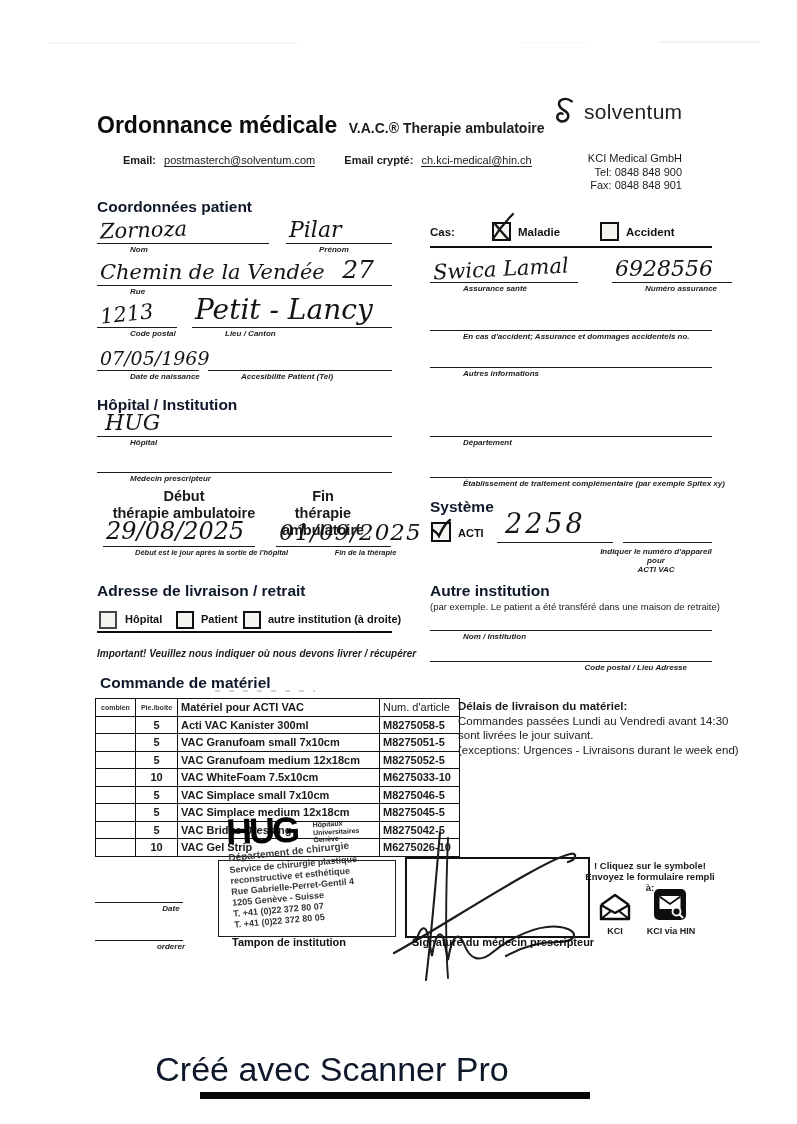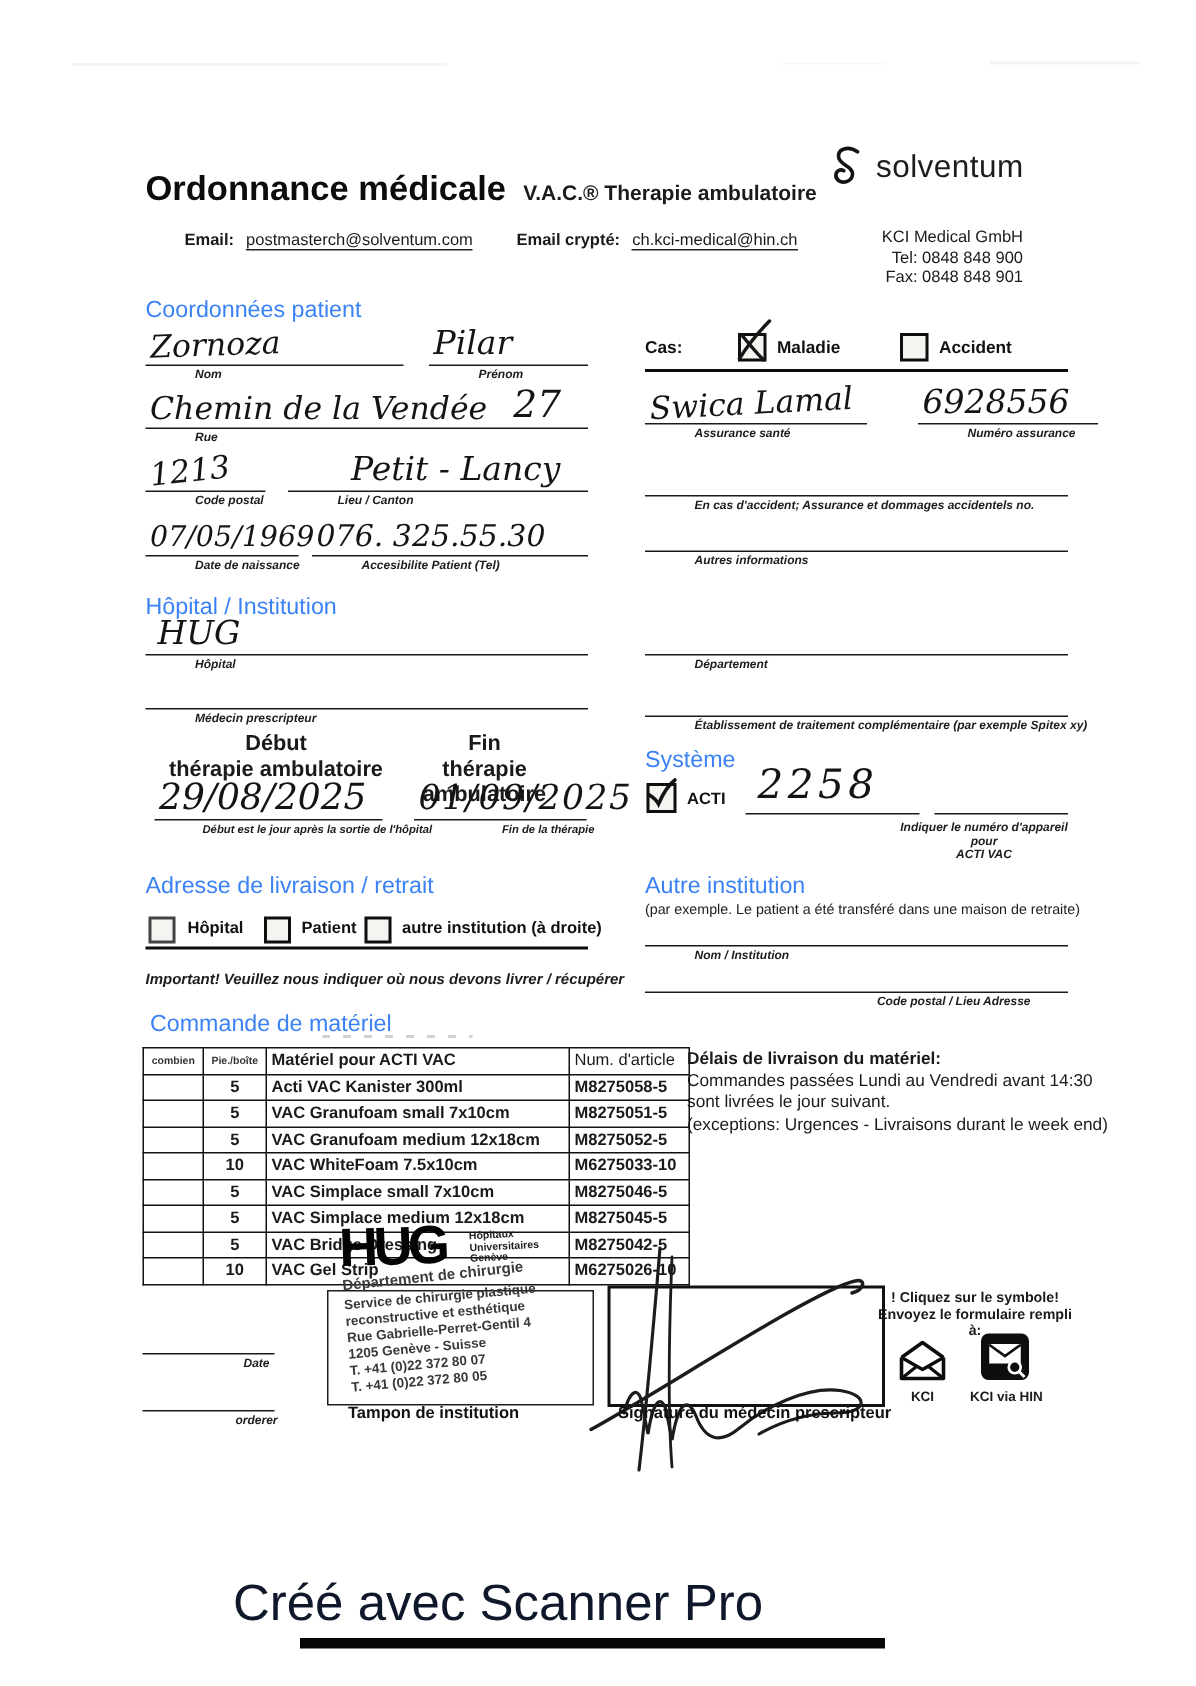--- a/index.html
+++ b/index.html
@@ -1,19 +1,19 @@
 <!DOCTYPE html>
 <html><head>
 <meta charset="utf-8">
 <style>
   html,body{margin:0;padding:0;background:#ffffff;}
   .page{position:relative;width:797px;height:1124px;background:#fff;overflow:hidden;
         font-family:"Liberation Sans",sans-serif;color:#1a1a1a;}
   .abs{position:absolute;}
-  .h2{font-weight:normal;font-size:15.5px;color:#3b82f6;}
+  .h2{font-weight:bold;font-size:15.5px;color:#0f172a;}
   .lbl{font-style:italic;font-weight:bold;font-size:8px;line-height:9px;color:#1c1c1c;white-space:nowrap;padding-left:32px;}
   .blbl{font-weight:bold;font-size:11.5px;color:#111;}
   .line{border-bottom:1.6px solid #1a1a1a;}
   .thick{border-bottom:2.4px solid #0d0d0d;}
   .hw{font-family:"DejaVu Serif",serif;font-style:italic;color:#141414;white-space:nowrap;}
   .cb{position:absolute;border:2.6px solid #0f0f0f;background:#f5f4f1;}
   .field-val{position:absolute;left:3px;bottom:1px;}
   .field-lbl{position:absolute;left:1px;top:100%;margin-top:2px;}
   .mat{position:absolute;border-collapse:collapse;table-layout:fixed;}
   .mat th,.mat td{border:1.4px solid #111;padding:0 3px;height:16.5px;overflow:hidden;white-space:nowrap;}
@@ -75,30 +75,29 @@
     <span class="hw field-val" style="font-size:21px;">Chemin de la Vendée</span>
     <span class="hw" style="position:absolute;right:18px;bottom:1px;font-size:25px;">27</span>
     <span class="lbl field-lbl">Rue</span>
   </div>
 
   <div class="abs line" style="left:97px;top:300px;width:80px;height:27px;">
     <span class="hw field-val" style="font-size:21px;transform:rotate(-6deg);">1213</span>
     <span class="lbl field-lbl">Code postal</span>
   </div>
   <div class="abs line" style="left:192px;top:300px;width:200px;height:27px;">
-    <span class="hw field-val" style="font-size:22px;margin-left:39px;">Petit - Lancy</span>
+    <span class="hw field-val" style="font-size:28px;">Petit - Lancy</span>
     <span class="lbl field-lbl">Lieu / Canton</span>
   </div>
 
   <div class="abs line" style="left:97px;top:343px;width:102px;height:27px;">
     <span class="hw field-val" style="font-size:19px;">07/05/1969</span>
     <span class="lbl field-lbl">Date de naissance</span>
   </div>
   <div class="abs line" style="left:208px;top:343px;width:184px;height:27px;">
-    <span class="hw field-val" style="font-size:20px;">076. 325.55.30</span>
     <span class="lbl field-lbl">Accesibilite Patient (Tel)</span>
   </div>
 
   <div class="abs blbl" style="left:430px;top:226px;">Cas:</div>
   <div class="cb" style="left:492px;top:222px;width:15px;height:15px;"></div>
   <svg class="abs" style="left:487px;top:211px;" width="30" height="32" viewBox="0 0 30 32">
     <path d="M6,28 C11,20 19,10 26,3" fill="none" stroke="#161616" stroke-width="2.3" stroke-linecap="round"></path>
     <path d="M8,13 C13,19 18,25 22,29" fill="none" stroke="#161616" stroke-width="2.3" stroke-linecap="round"></path>
   </svg>
   <div class="abs blbl" style="left:518px;top:226px;">Maladie</div>

